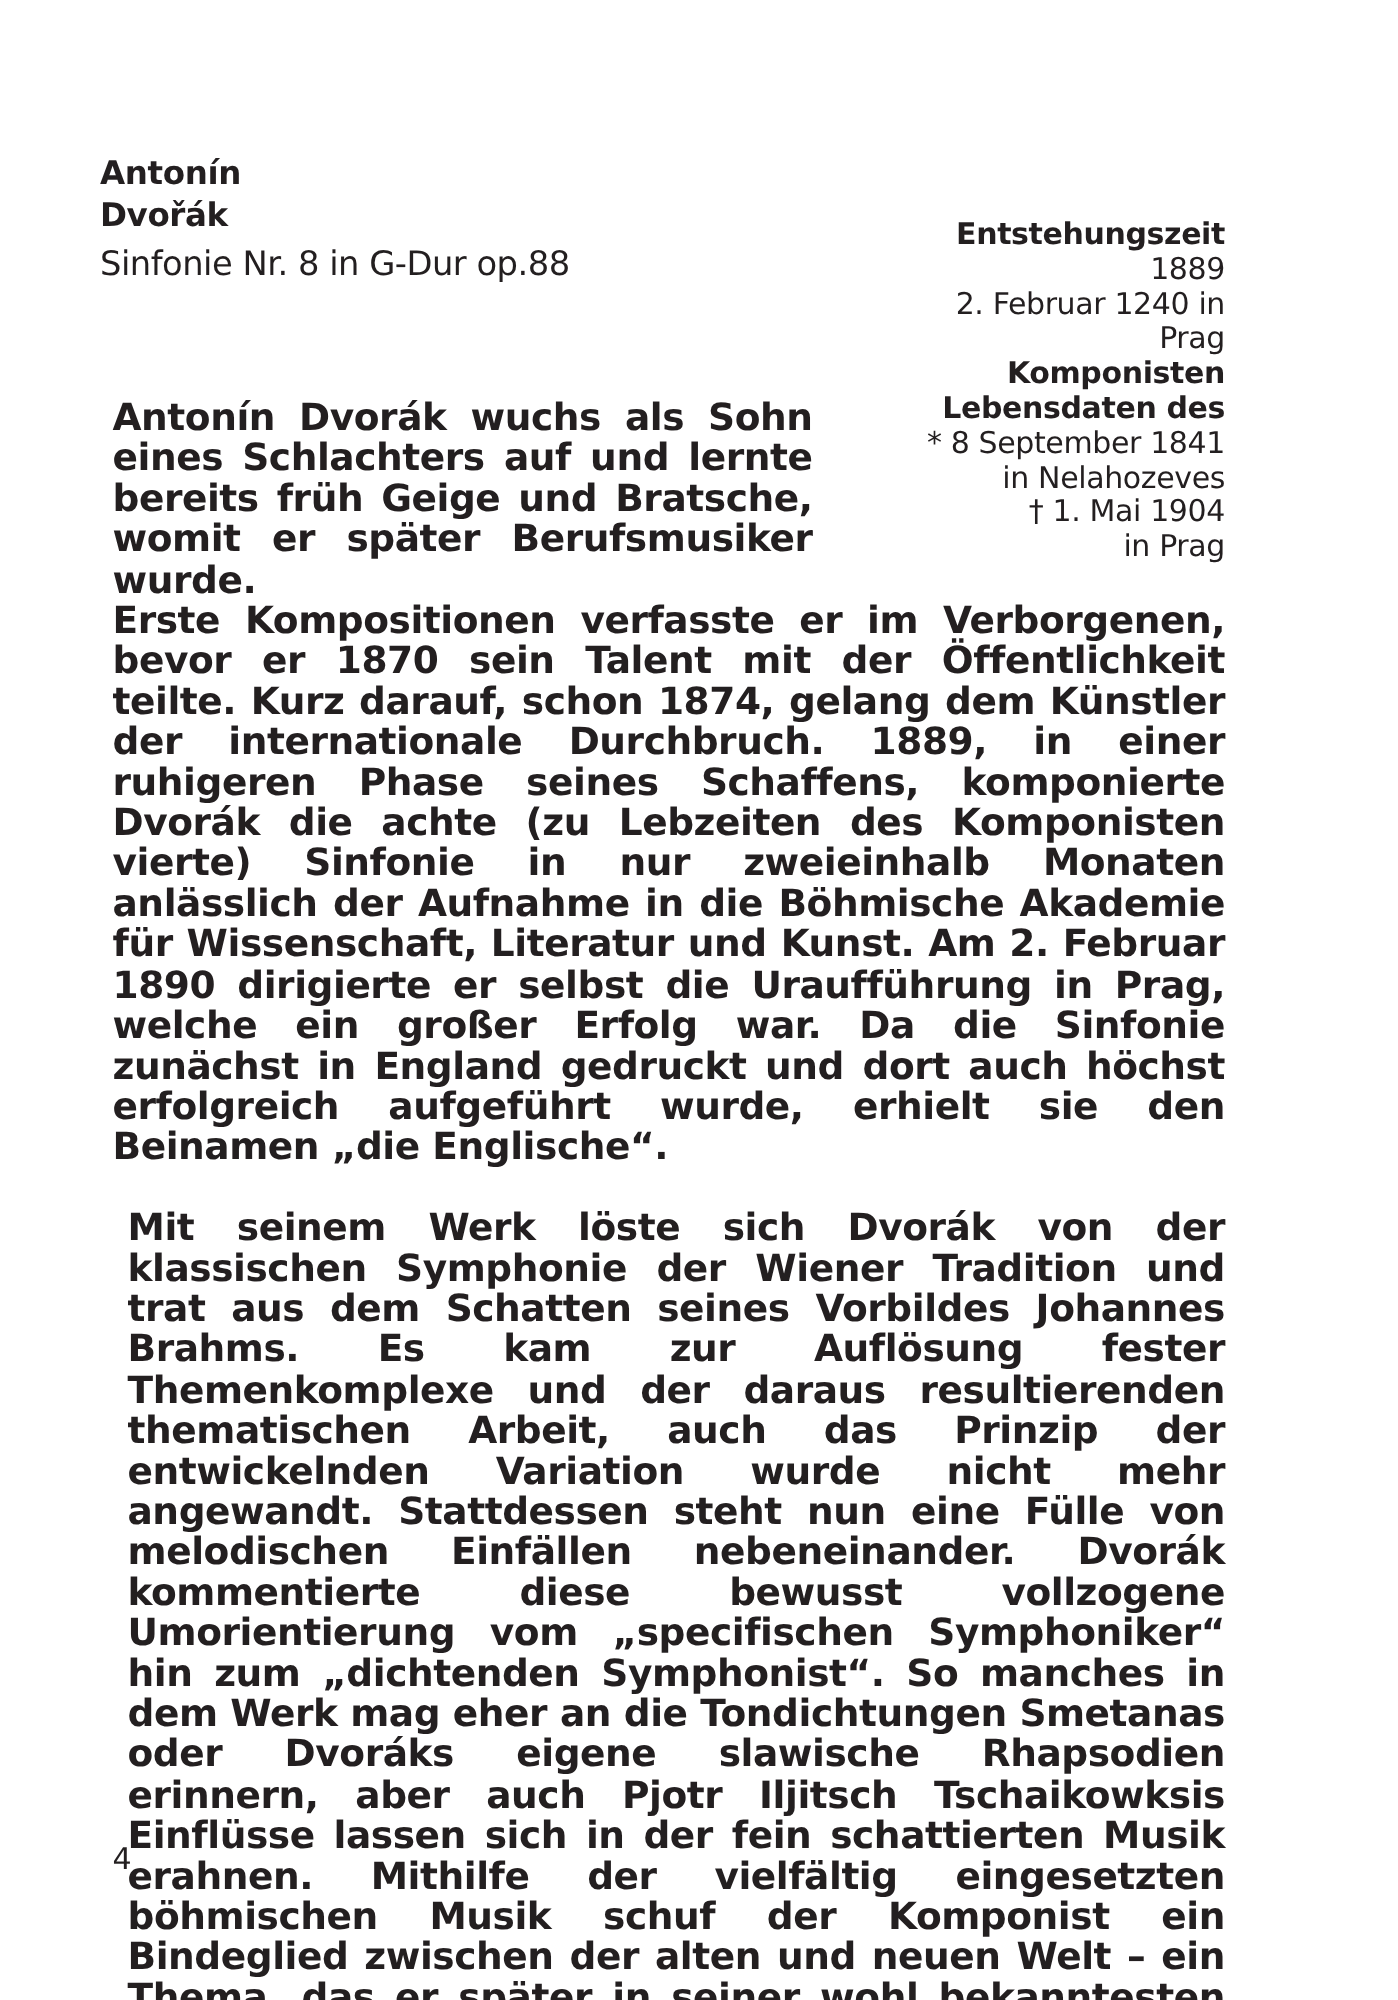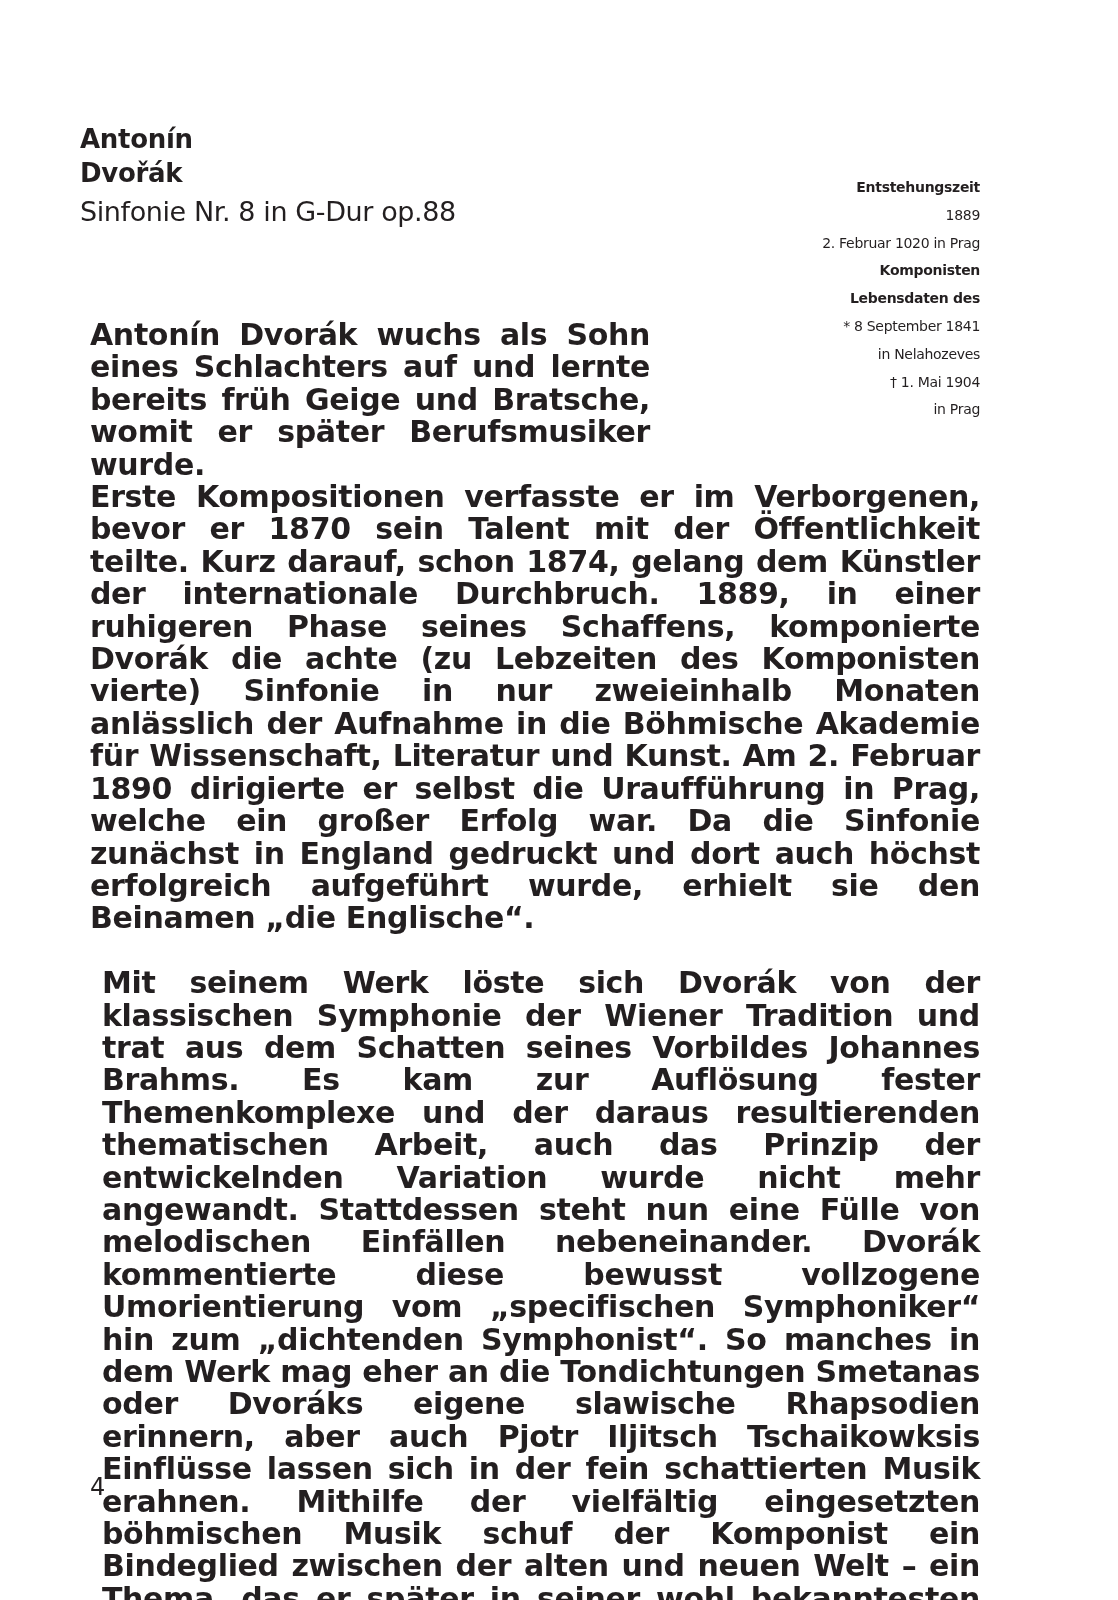--- a/index.html
+++ b/index.html
@@ -2,21 +2,21 @@
 <html><head>
   <meta charset="utf-8">
   <style>
     html, body { margin: 0; padding: 0; background: #ffffff; }
     body { width: 1118px; height: 1600px; position: relative; overflow: hidden;
            font-family: "DejaVu Sans", sans-serif; color: #231f20; }
     .title { position: absolute; left: 80px; top: 122px; }
     .title .name { font-weight: bold; font-size: 26px; line-height: 34px; letter-spacing: -0.3px; }
     .title .work { font-size: 27px; line-height: 36px; letter-spacing: -0.4px; margin-top: 4px; }
     .sidebar { position: absolute; right: 138px; top: 174px; width: 260px; text-align: right;
-               font-size: 14px; line-height: 27.8px; letter-spacing: -0.3px; }
+               font-size: 24px; line-height: 27.8px; letter-spacing: -0.3px; }
     .sidebar .lbl { font-weight: bold; }
     .body-text { position: absolute; left: 90px; top: 319px; width: 890px;
                  font-size: 30px; line-height: 32.4px; letter-spacing: -0.35px; text-align: justify; font-weight: bold; }
     .float-spacer { float: right; width: 330px; height: 162px; }
     .p { margin: 0; }
     .p + .p.gap { margin-top: 32.4px; margin-left: 12px; }
     .sig { text-align: left; margin: 0; }
     .page-number { position: absolute; left: 90px; top: 1473px; font-size: 24px; }
   </style>
 </head>
@@ -24,21 +24,21 @@
 
 <div class="title">
   <div class="name">Antonín</div>
   <div class="name">Dvořák</div>
   <div class="work">Sinfonie Nr. 8 in G-Dur op.88</div>
 </div>
 
 <div class="sidebar">
   <div class="lbl">Entstehungszeit</div>
   <div>1889</div>
-  <div>2. Februar 1020 in Prag</div>
+  <div>2. Februar 1240 in Prag</div>
   <div class="lbl">Komponisten</div>
   <div class="lbl">Lebensdaten des</div>
   <div>* 8 September 1841</div>
   <div>in Nelahozeves</div>
   <div>† 1. Mai 1904</div>
   <div>in Prag</div>
 </div>
 
 <div class="body-text">
   <div class="float-spacer"></div>

